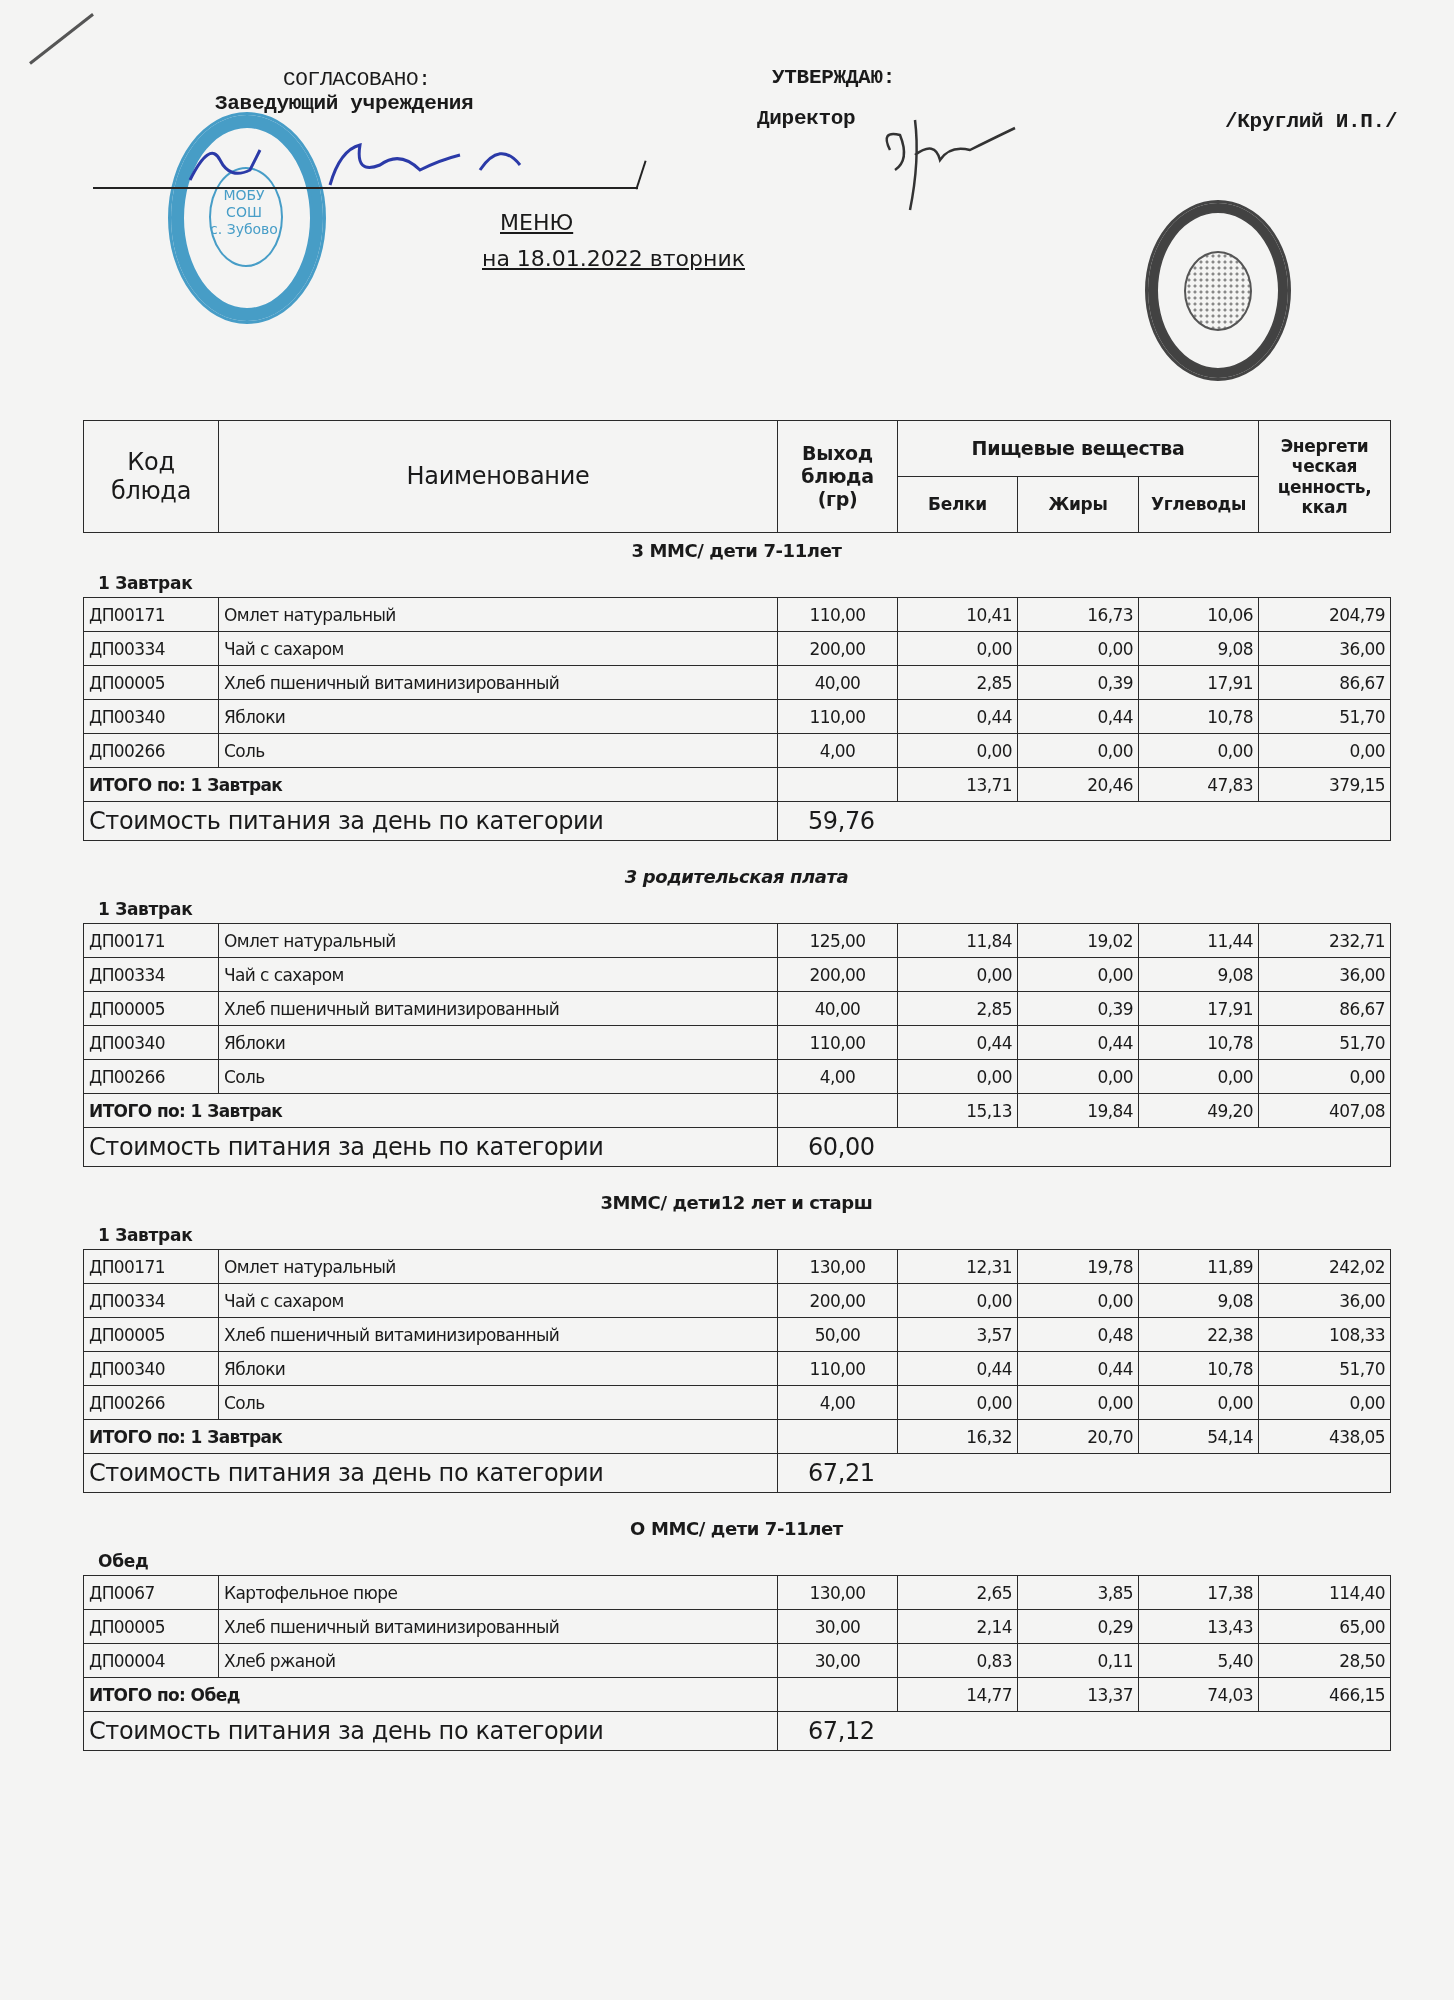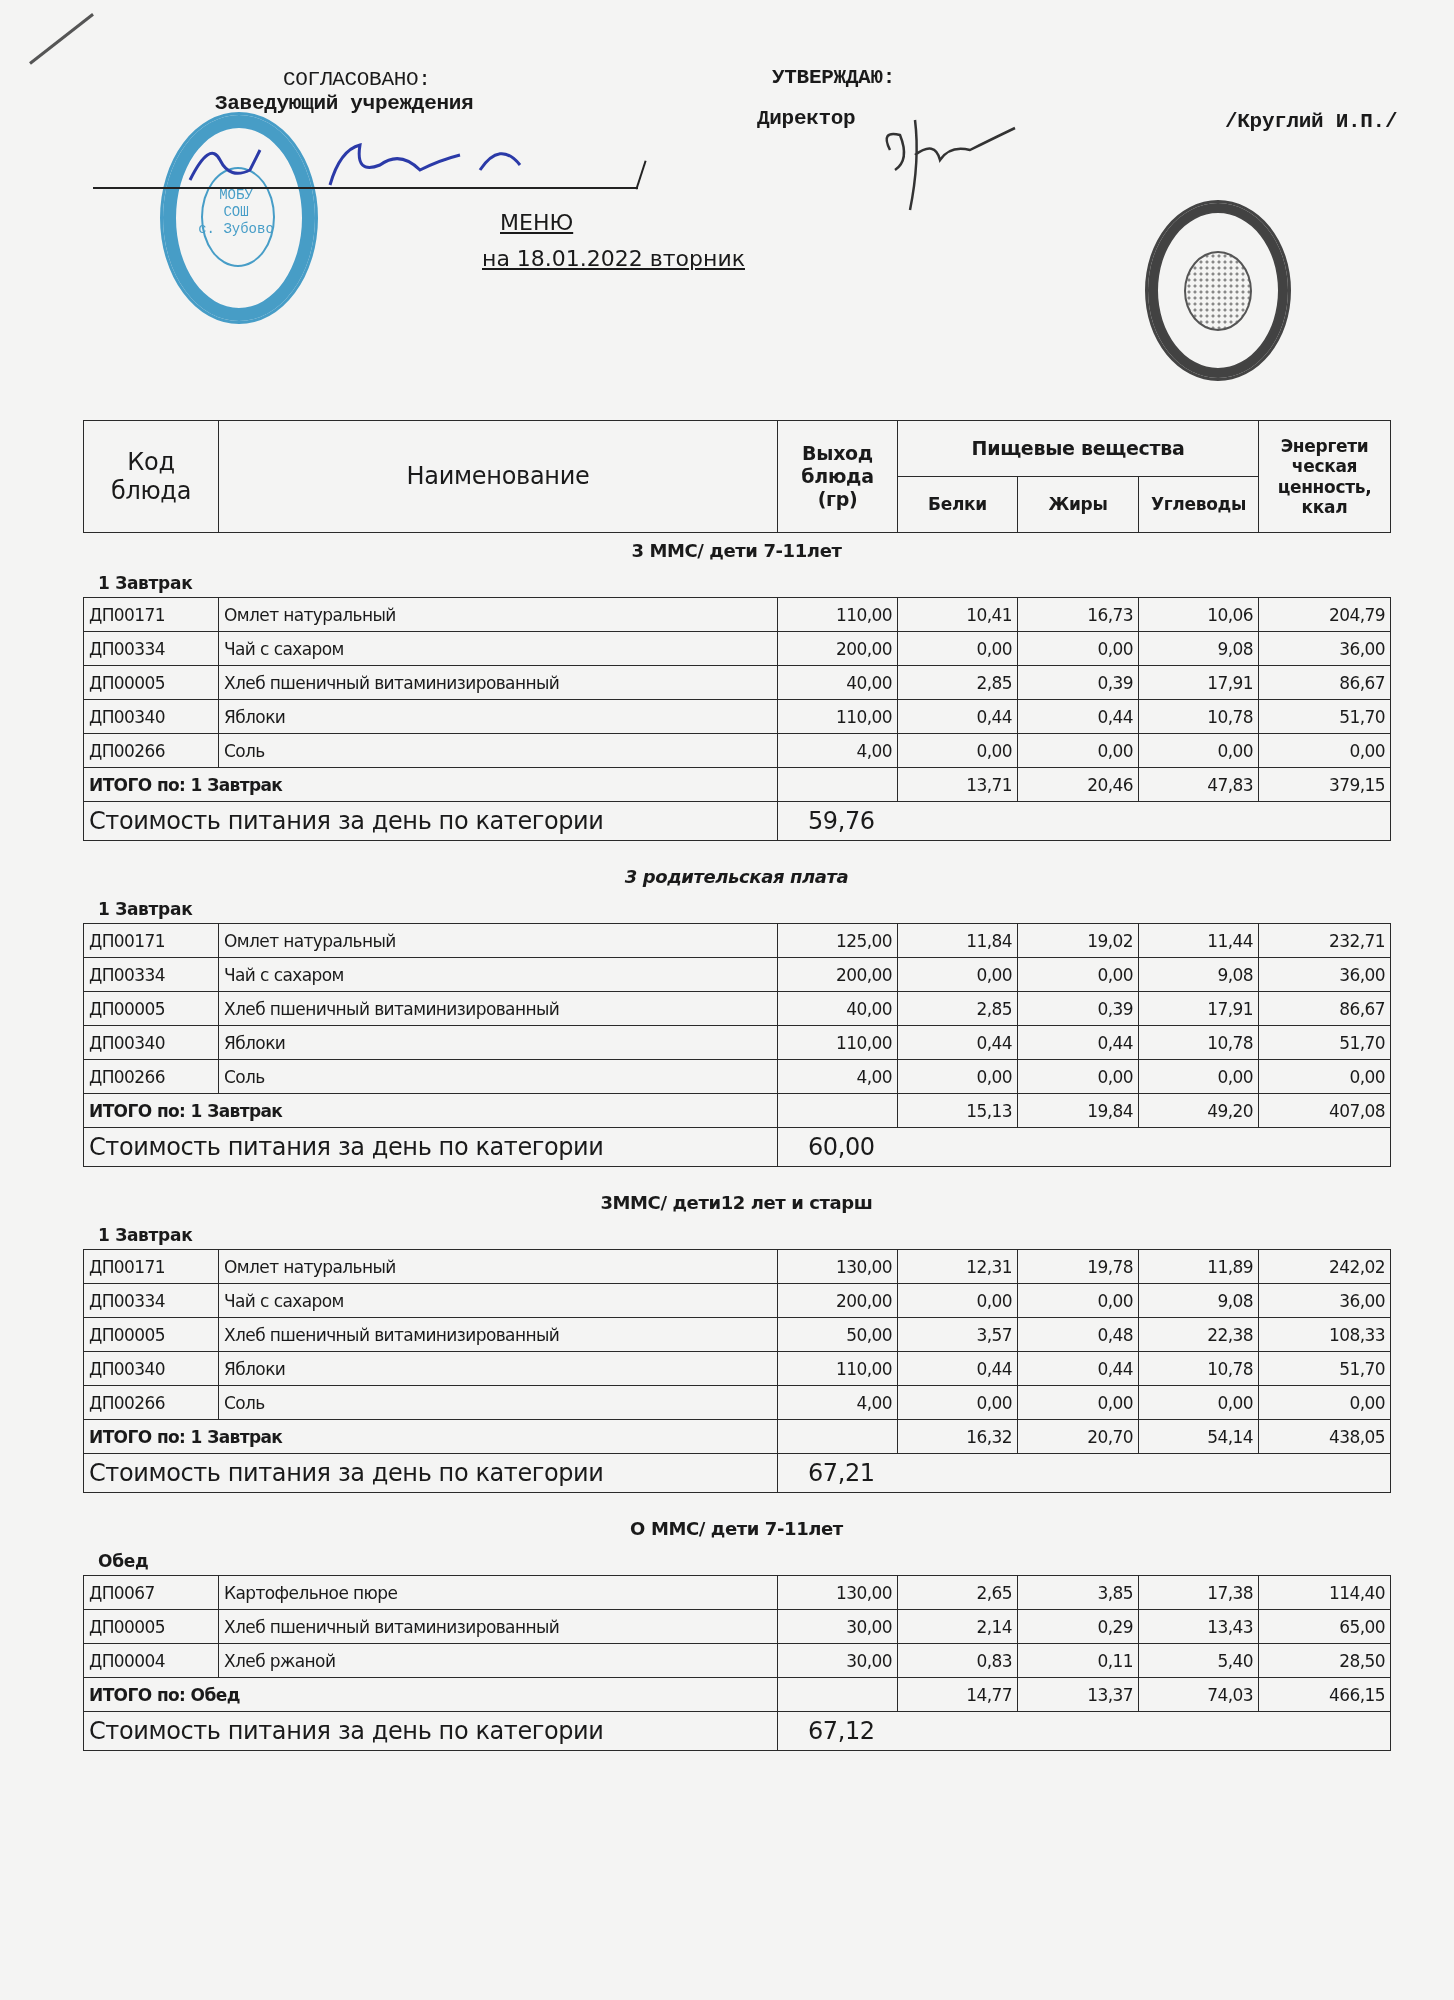--- a/index.html
+++ b/index.html
@@ -5,38 +5,38 @@
   html,body{margin:0;padding:0;}
   body{width:1454px;height:2000px;background:#f4f4f3;position:relative;overflow:hidden;font-family:"DejaVu Sans",sans-serif;color:#1a1a1a;}
   .abs{position:absolute;}
   .hdr-b{font-family:Liberation Mono, monospace;font-weight:bold;font-size:21px;letter-spacing:-0.3px;}
   .title{font-size:22px;width:400px;text-decoration:underline;}
   .sigline{border-bottom:2px solid #222;height:0;}
   .stamp{border-radius:50%;}
   table.menu{position:absolute;left:83px;border-collapse:collapse;table-layout:fixed;width:1307px;}
   table.menu td{border:1.6px solid #2a2a2a;padding:0 5px;height:33px;font-size:17px;white-space:nowrap;overflow:hidden;font-family:"DejaVu Sans",sans-serif;letter-spacing:-0.6px;}
   table.menu td.num{text-align:right;}
-  table.menu td.c{text-align:right;}
+  table.menu td.c{text-align:center;}
   .th td{font-size:19px !important;letter-spacing:-0.3px !important;text-align:center;white-space:normal !important;line-height:1.2;}
   .thb td.b{font-weight:bold;font-size:17px !important;}
   .cat{position:absolute;left:83px;width:1307px;text-align:center;font-weight:bold;font-size:18px;letter-spacing:-0.4px;}
   .meal{position:absolute;left:98px;font-weight:bold;font-size:17px;letter-spacing:-0.3px;}
   .cost td{height:38px !important;font-size:24px !important;letter-spacing:-0.4px !important;}
   .total td{font-weight:normal;}
   .total td.lbl{font-weight:bold;}
 </style>
 </head>
 <body>
 
 <div class="abs" style="left:30px;top:30px;width:80px;height:3px;background:#555;transform:rotate(-38deg);transform-origin:left;top:62px;"></div>
 
 <div class="abs hdr-b" style="left:283px;top:68px;font-weight:normal;">СОГЛАСОВАНО:</div>
 <div class="abs hdr-b" style="left:215px;top:92px;">Заведующий  учреждения</div>
 
-<div class="abs stamp" style="left:160px;top:112px;width:152px;height:206px;border:3px solid #2a8fc0;box-shadow:inset 0 0 0 10px rgba(42,143,192,0.12), inset 0 0 0 13px #2a8fc0;opacity:0.85;font-family:Liberation Mono, monospace;">
+<div class="abs stamp" style="left:168px;top:112px;width:152px;height:206px;border:3px solid #2a8fc0;box-shadow:inset 0 0 0 10px rgba(42,143,192,0.12), inset 0 0 0 13px #2a8fc0;opacity:0.85;">
   <div class="abs stamp" style="left:38px;top:52px;width:70px;height:96px;border:2px solid #2a8fc0;"></div>
   <div class="abs" style="left:0;top:72px;width:146px;text-align:center;color:#2a8fc0;font-size:14px;line-height:17px;">
     <div>МОБУ</div>
     <div>СОШ</div>
     <div>с. Зубово</div>
   </div>
 </div>
 
 <div class="abs sigline" style="left:93px;top:187px;width:545px;"></div>
 <div class="abs" style="left:640px;top:160px;width:2px;height:30px;background:#222;transform:rotate(18deg);"></div>

